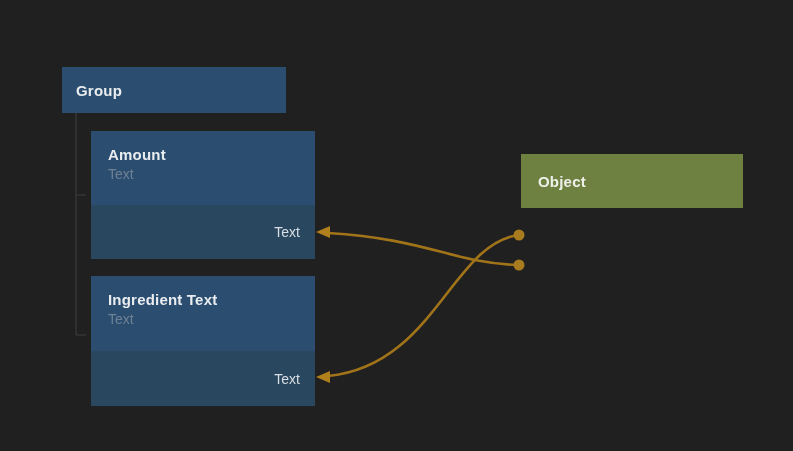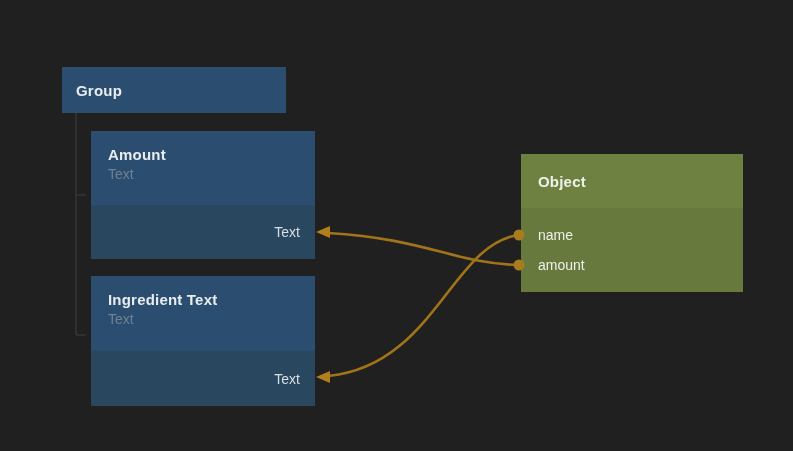--- a/index.html
+++ b/index.html
@@ -84,24 +84,20 @@
     </div>
     <div class="port-row">
       <span class="port-label">Text</span>
     </div>
   </div>
 
   <div class="object-node">
     <div class="head">
       <span class="title">Object</span>
     </div>
-    <div class="body">
-      <div class="field-row">name</div>
-      <div class="field-row">amount</div>
-    </div>
   </div>
 
   <svg class="overlay" width="793" height="451" viewBox="0 0 793 451">
 
     <path class="tree-line" d="M 76 113 L 76 335" stroke="#3f3f41"></path>
     <path class="tree-line" d="M 76 195 L 86 195"></path>
     <path class="tree-line" d="M 76 335 L 86 335"></path>
 
     <path class="edge" d="M 519 265 C 452 263, 428 239, 328 233" stroke="#a1741a"></path>
 

